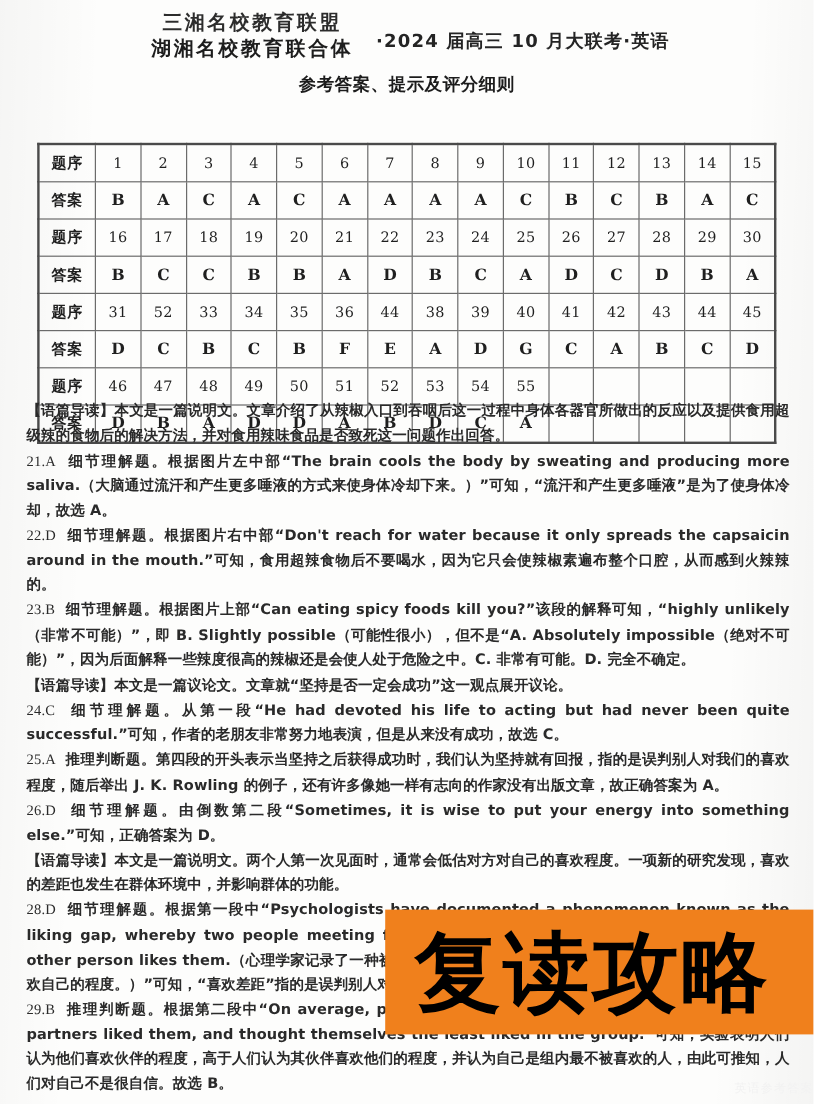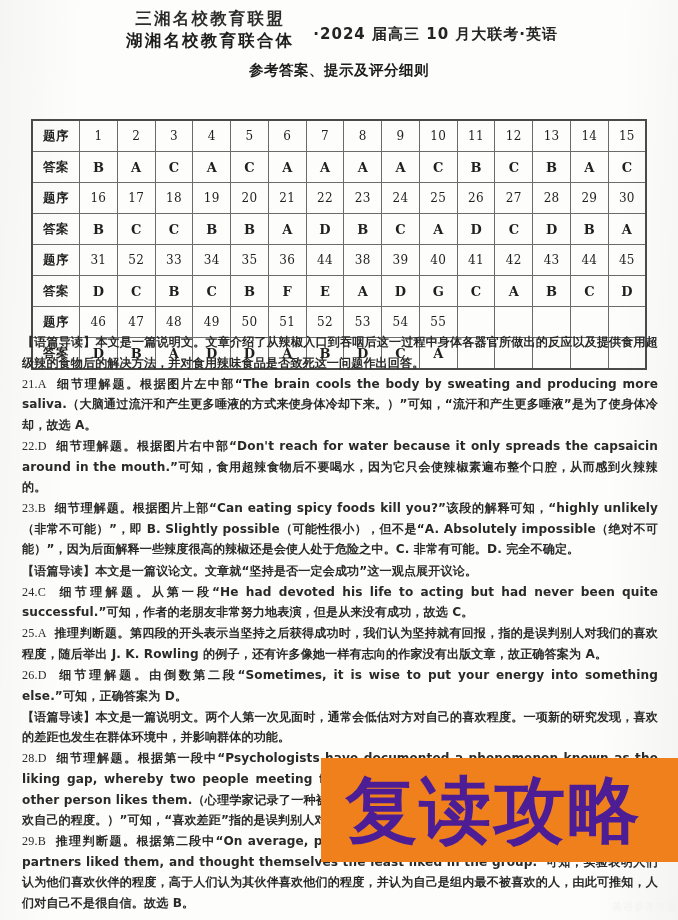--- a/index.html
+++ b/index.html
@@ -142,21 +142,21 @@
     display: flex;
     align-items: center;
     justify-content: center;
     overflow: hidden;
   }
   .watermark-text {
     font-family: "DejaVu Sans", "Liberation Sans", sans-serif;
     font-weight: bold;
     font-size: 72px;
     line-height: 1;
-    color: #4c1d95;
+    color: #000000;
     letter-spacing: 2px;
     white-space: nowrap;
     margin-left: -12px;
   }
 
   
   .footer {
     position: absolute;
     left: 0; right: 0;
     bottom: 6px;

